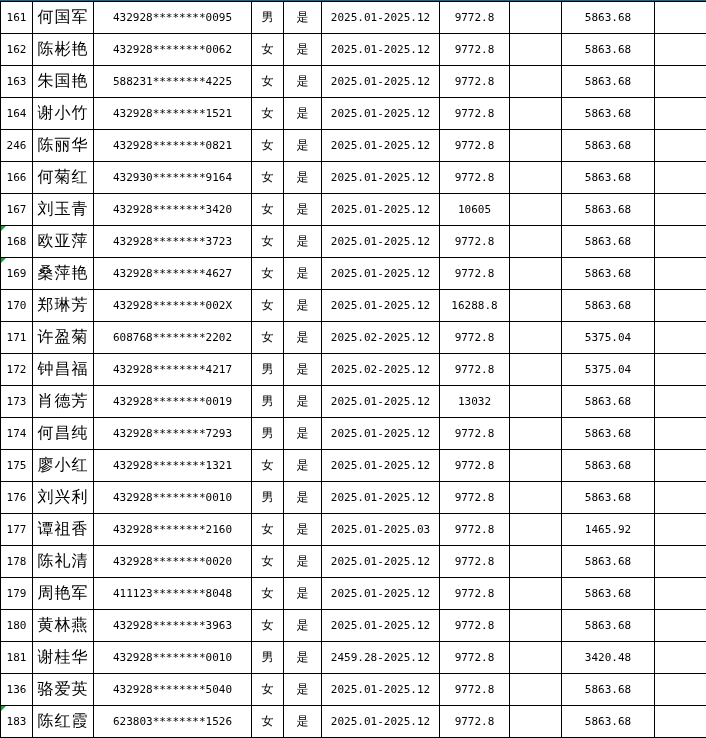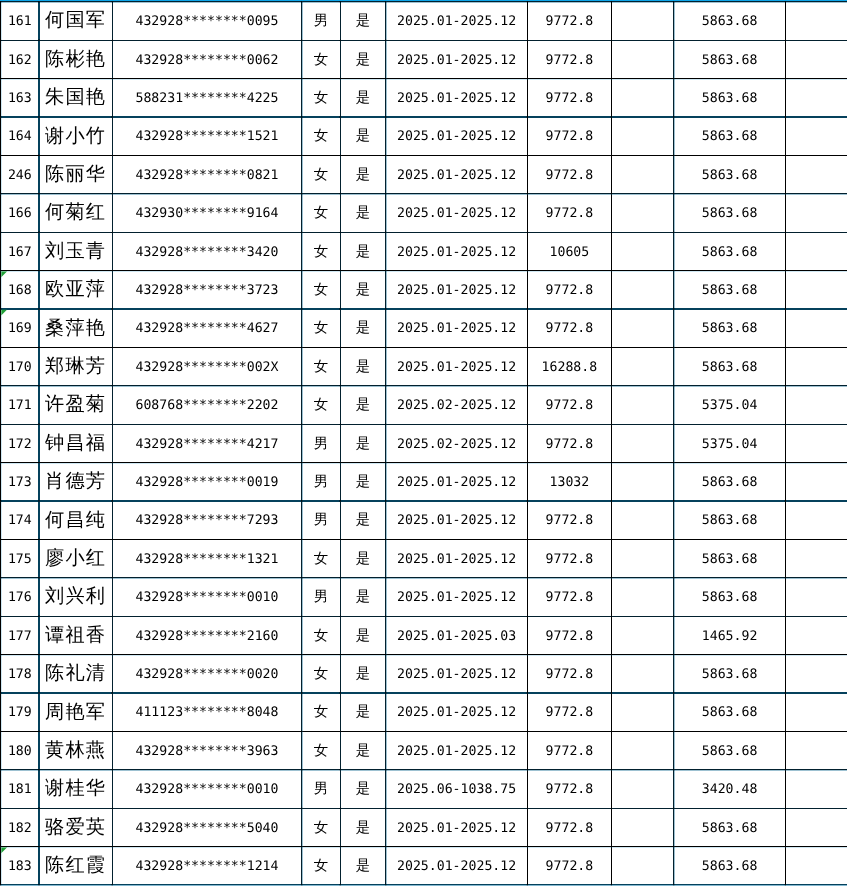--- a/index.html
+++ b/index.html
@@ -5,21 +5,21 @@
   html, body {
     margin: 0;
     padding: 0;
     background: #ffffff;
   }
   .viewport {
     position: relative;
     width: 706px;
     height: 738px;
     overflow: hidden;
-    background: #0ea5e9;
+    background: #0369a1;
   }
   table.sheet {
     border-collapse: collapse;
     table-layout: fixed;
     margin-top: 1px;
     width: 710px;
   }
   table.sheet tr {
     height: 32px;
   }
@@ -309,42 +309,42 @@
           <td class="c-blank1"></td>
           <td class="c-amount2">5863.68</td>
           <td class="c-blank2"></td>
         </tr>
         <tr>
           <td class="c-row_no">181</td>
           <td class="c-name">谢桂华</td>
           <td class="c-id_masked">432928********0010</td>
           <td class="c-gender">男</td>
           <td class="c-insured">是</td>
-          <td class="c-period">2025.06-1038.75</td>
+          <td class="c-period">2459.28-2025.12</td>
           <td class="c-amount1">9772.8</td>
           <td class="c-blank1"></td>
           <td class="c-amount2">3420.48</td>
           <td class="c-blank2"></td>
         </tr>
         <tr>
-          <td class="c-row_no">182</td>
+          <td class="c-row_no">136</td>
           <td class="c-name">骆爱英</td>
           <td class="c-id_masked">432928********5040</td>
           <td class="c-gender">女</td>
           <td class="c-insured">是</td>
           <td class="c-period">2025.01-2025.12</td>
           <td class="c-amount1">9772.8</td>
           <td class="c-blank1"></td>
           <td class="c-amount2">5863.68</td>
           <td class="c-blank2"></td>
         </tr>
         <tr>
           <td class="c-row_no"><span class="flag"></span>183</td>
           <td class="c-name">陈红霞</td>
-          <td class="c-id_masked">432928********1214</td>
+          <td class="c-id_masked">623803********1526</td>
           <td class="c-gender">女</td>
           <td class="c-insured">是</td>
           <td class="c-period">2025.01-2025.12</td>
           <td class="c-amount1">9772.8</td>
           <td class="c-blank1"></td>
           <td class="c-amount2">5863.68</td>
           <td class="c-blank2"></td>
         </tr>
         <tr>
           <td></td>

